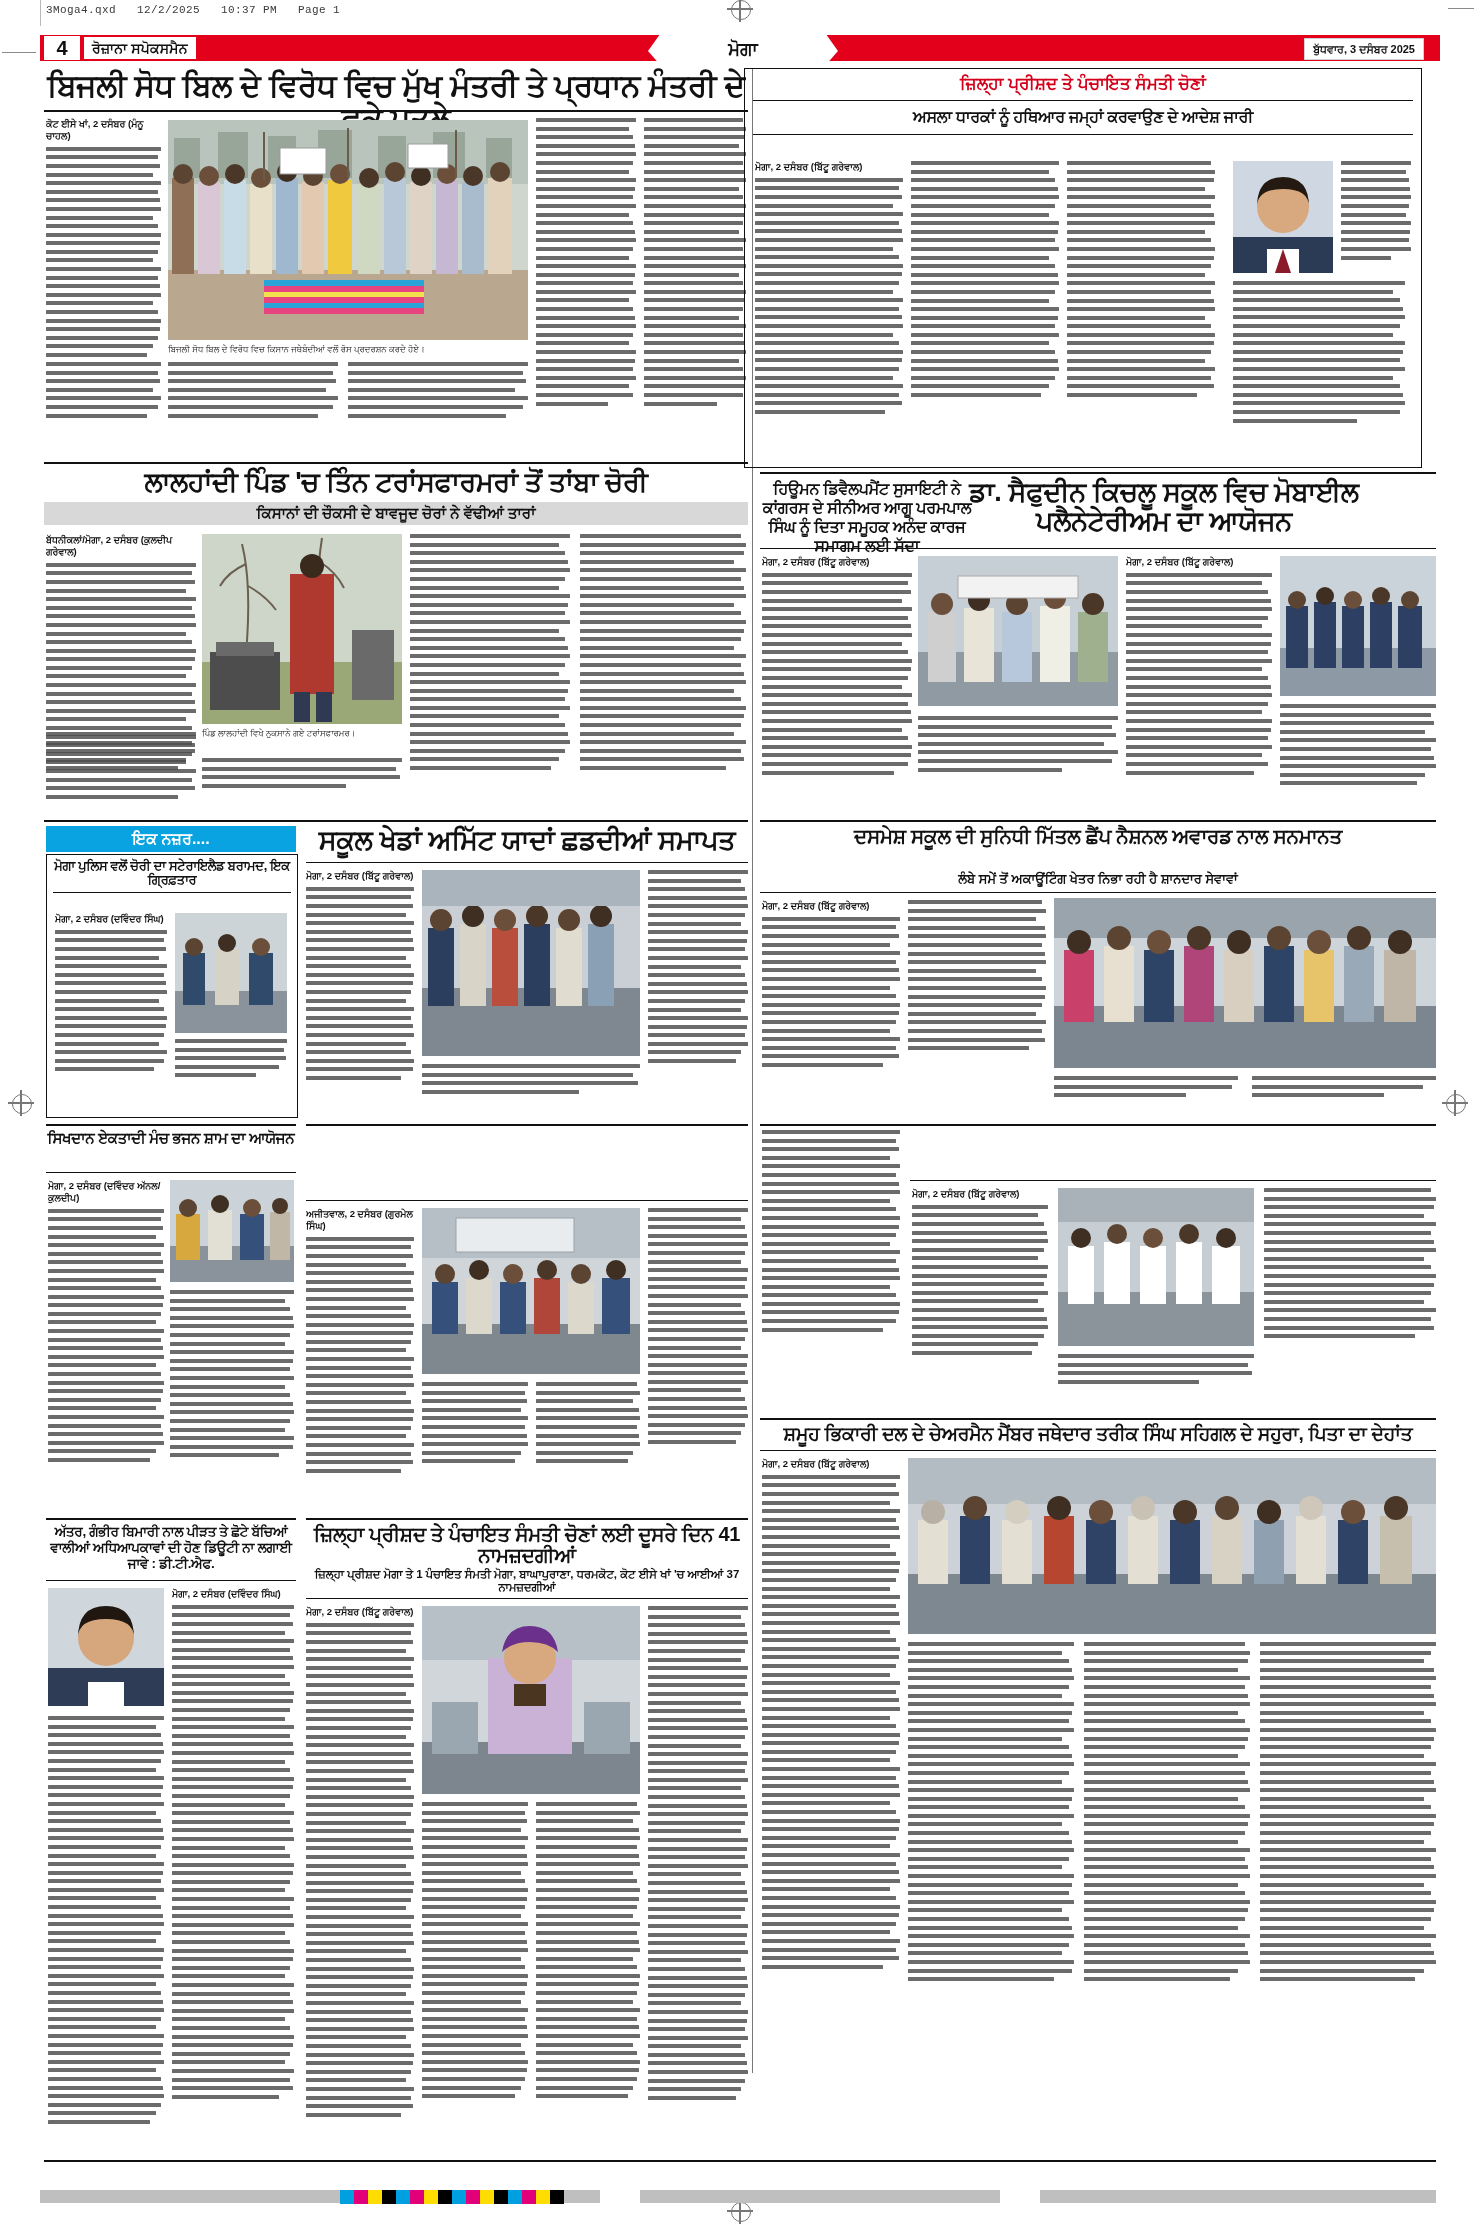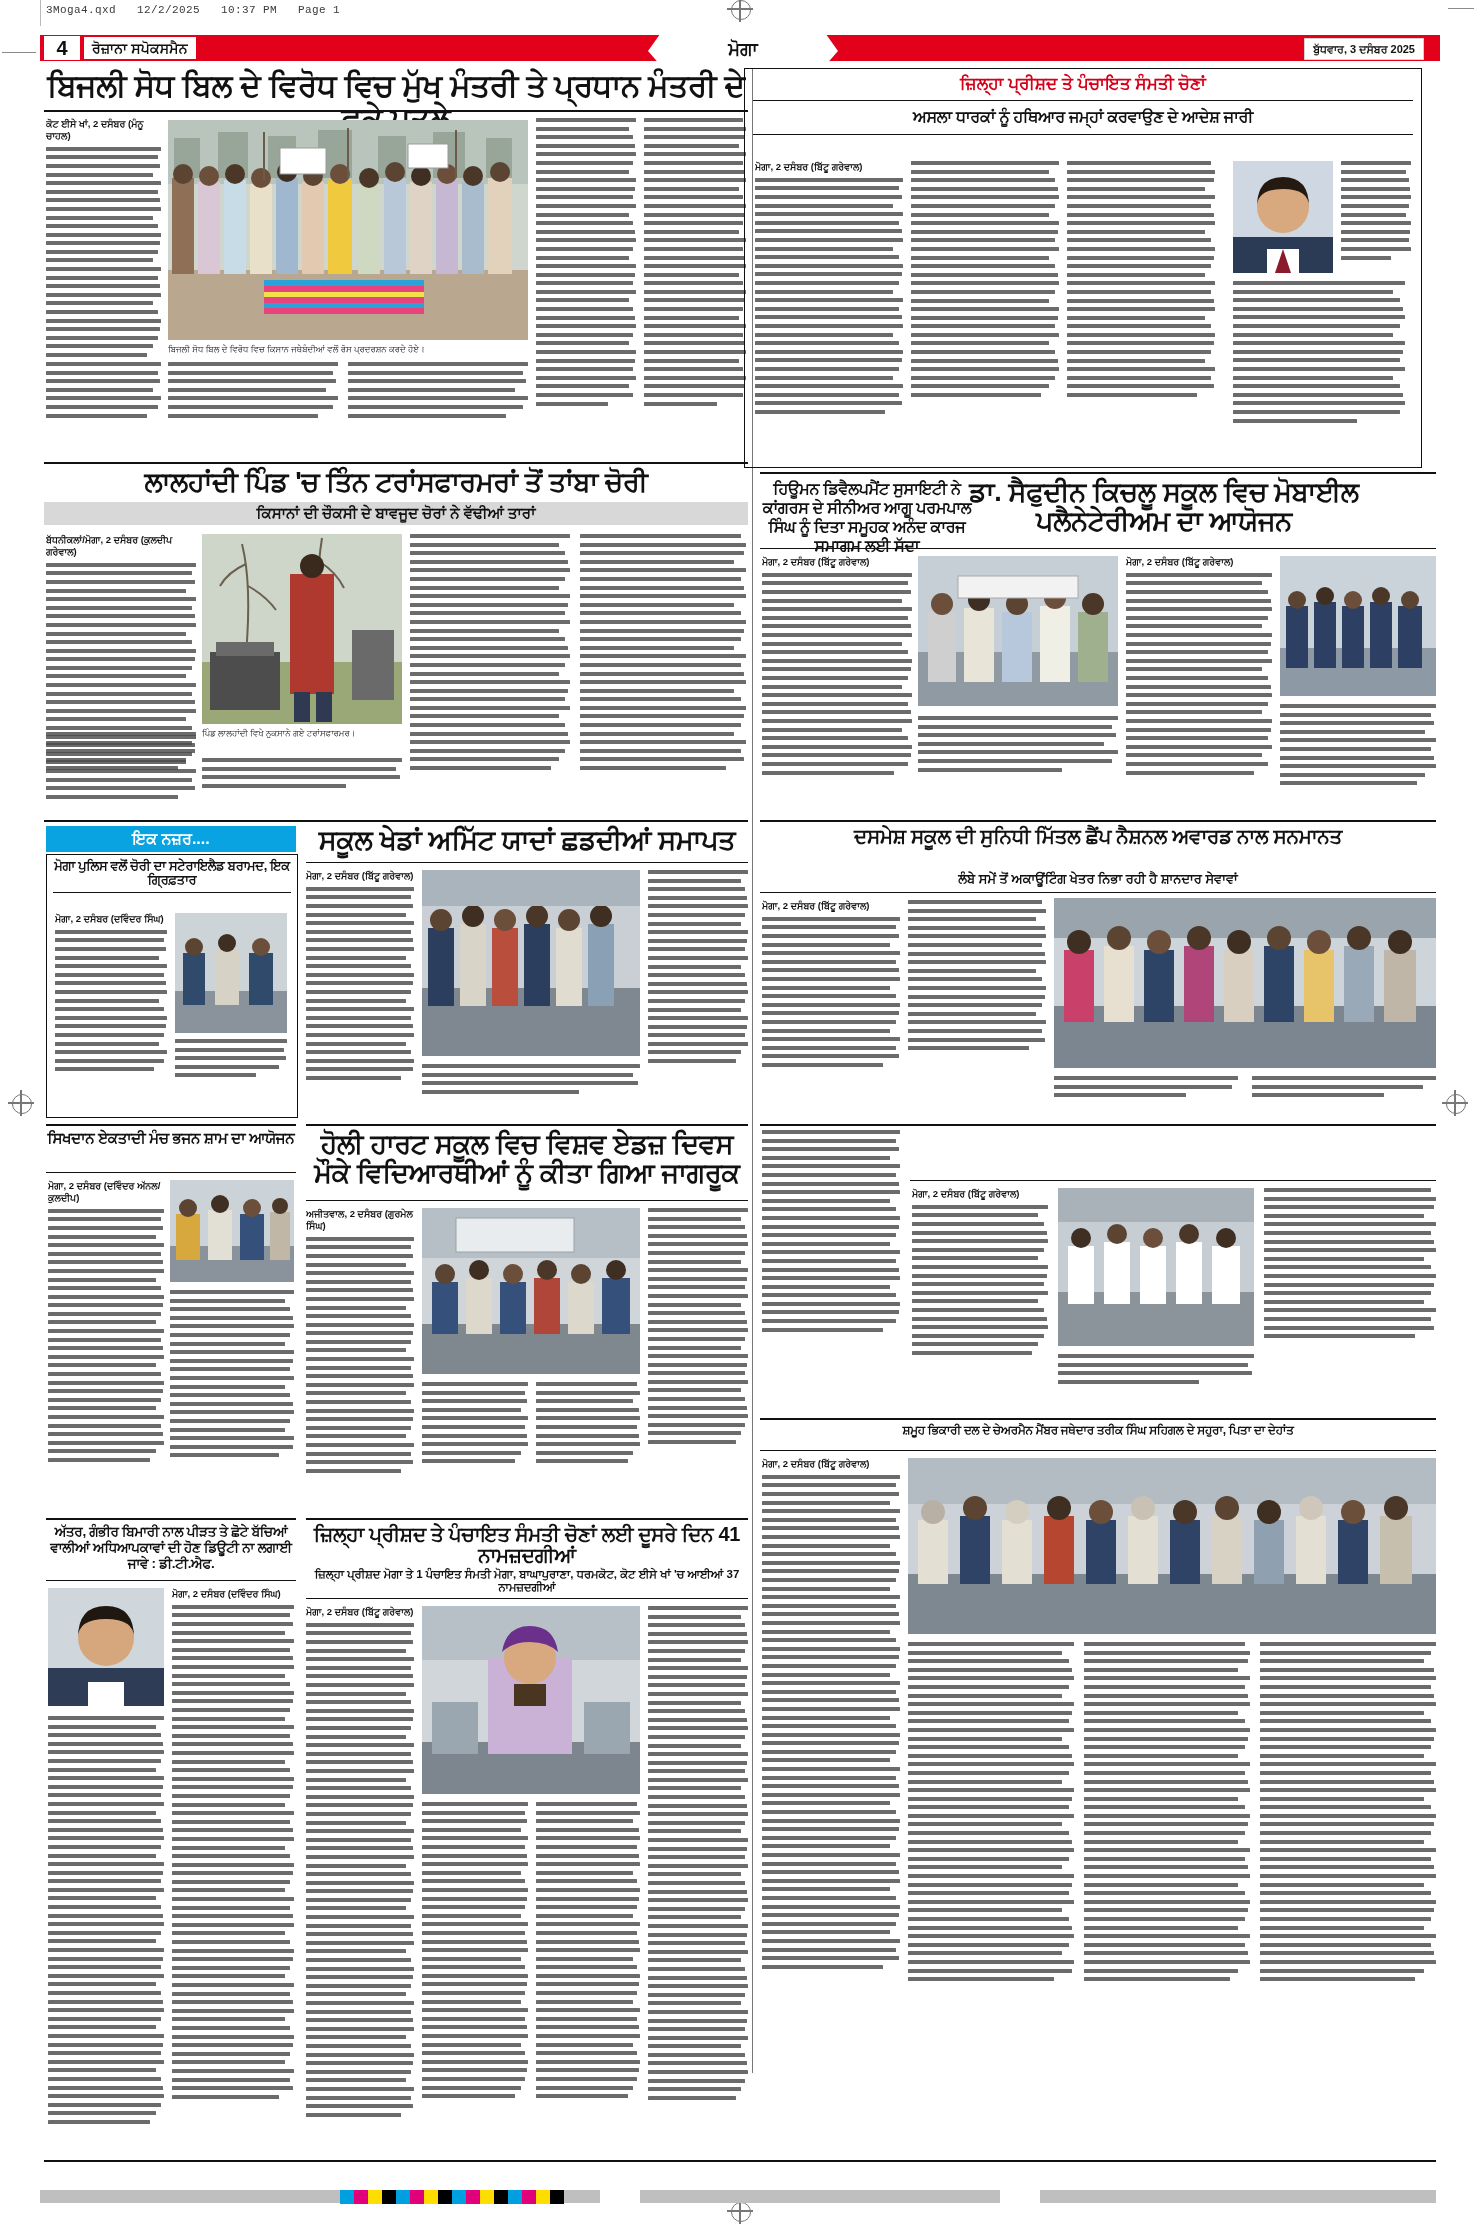--- a/index.html
+++ b/index.html
@@ -964,21 +964,20 @@
       <div class="ln s4"></div>
       <div class="ln s1"></div>
     <div class="ln s2"></div>
       <div class="ln s3"></div>
       <div class="ln s1"></div>
       <div class="ln s4"></div>
       <div class="ln s5"></div>
   </div>
 
   <div class="rule2" style="position:absolute;left:266px;top:1092px;width:442px;"></div>
-  <div class="hl hl-lg" style="position:absolute;left:266px;top:1098px;width:442px;">ਹੋਲੀ ਹਾਰਟ ਸਕੂਲ ਵਿਚ ਵਿਸ਼ਵ ਏਡਜ਼ ਦਿਵਸ ਮੌਕੇ ਵਿਦਿਆਰਥੀਆਂ ਨੂੰ ਕੀਤਾ ਗਿਆ ਜਾਗਰੂਕ</div>
   <div class="rule" style="position:absolute;left:266px;top:1168px;width:442px;"></div>
   <div class="col" style="left:266px;top:1176px;width:108px;height:300px;">
     <div class="byline">ਅਜੀਤਵਾਲ, 2 ਦਸੰਬਰ (ਗੁਰਮੇਲ ਸਿੰਘ)</div>
     <div class="ln s1"></div>
       <div class="ln s2"></div>
       <div class="ln s4"></div>
       <div class="ln s3"></div>
       <div class="ln s1"></div>
     <div class="ln s2"></div>
       <div class="ln s4"></div>
@@ -1170,21 +1169,21 @@
       <div class="ln s5"></div>
   </div>
   <div class="col" style="left:1018px;top:1322px;width:196px;height:56px;">
     <div class="ln s1"></div>
       <div class="ln s2"></div>
       <div class="ln s4"></div>
       <div class="ln s6"></div>
   </div>
 
   <div class="rule2" style="position:absolute;left:720px;top:1386px;width:676px;"></div>
-  <div class="hl hl-sm" style="position:absolute;left:720px;top:1392px;width:676px;font-size:12px;">ਸ਼ਮੂਹ ਭਿਕਾਰੀ ਦਲ ਦੇ ਚੇਅਰਮੈਨ ਮੈਂਬਰ ਜਥੇਦਾਰ ਤਰੀਕ ਸਿੰਘ ਸਹਿਗਲ ਦੇ ਸਹੁਰਾ, ਪਿਤਾ ਦਾ ਦੇਹਾਂਤ</div>
+  <div class="hl hl-sm" style="position:absolute;left:720px;top:1392px;width:676px;font-size:19px;">ਸ਼ਮੂਹ ਭਿਕਾਰੀ ਦਲ ਦੇ ਚੇਅਰਮੈਨ ਮੈਂਬਰ ਜਥੇਦਾਰ ਤਰੀਕ ਸਿੰਘ ਸਹਿਗਲ ਦੇ ਸਹੁਰਾ, ਪਿਤਾ ਦਾ ਦੇਹਾਂਤ</div>
   <div class="rule" style="position:absolute;left:720px;top:1418px;width:676px;"></div>
   <div class="col" style="left:722px;top:1426px;width:138px;height:560px;">
     <div class="byline">ਮੋਗਾ, 2 ਦਸੰਬਰ (ਬਿੱਟੂ ਗਰੇਵਾਲ)</div>
     <div class="ln s1"></div>
       <div class="ln s2"></div>
       <div class="ln s4"></div>
       <div class="ln s3"></div>
       <div class="ln s1"></div>
     <div class="ln s2"></div>
       <div class="ln s4"></div>

